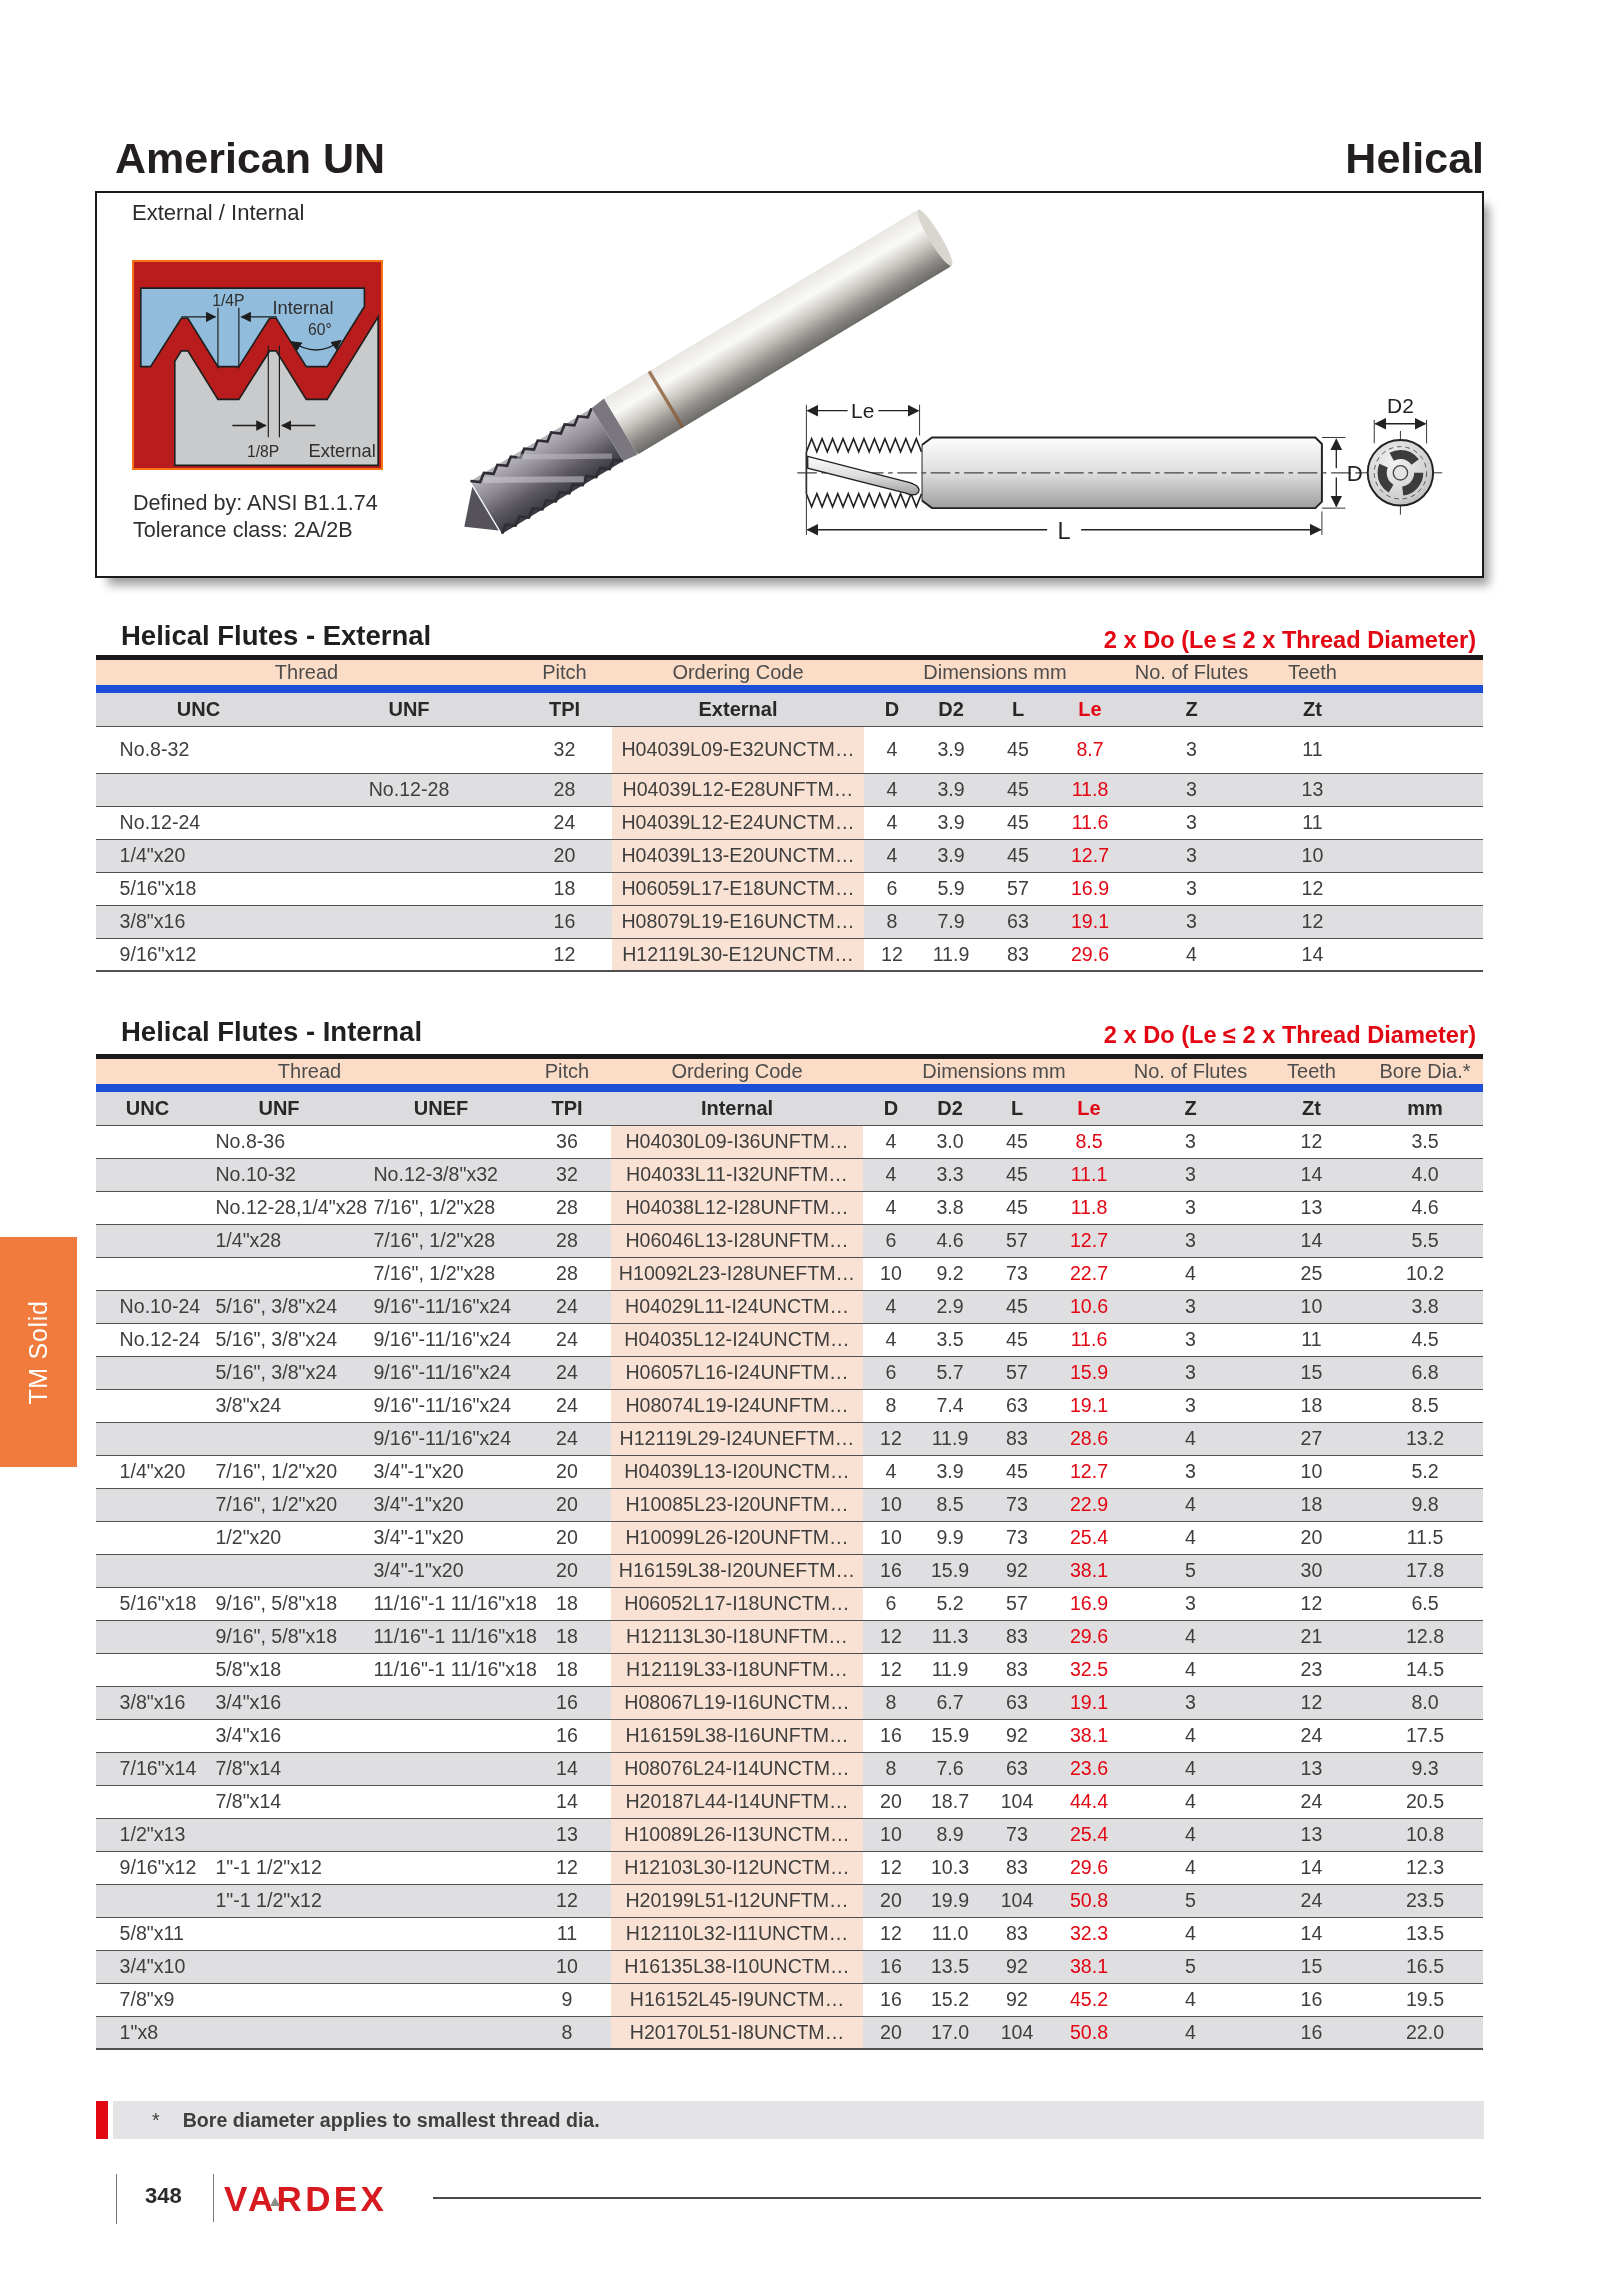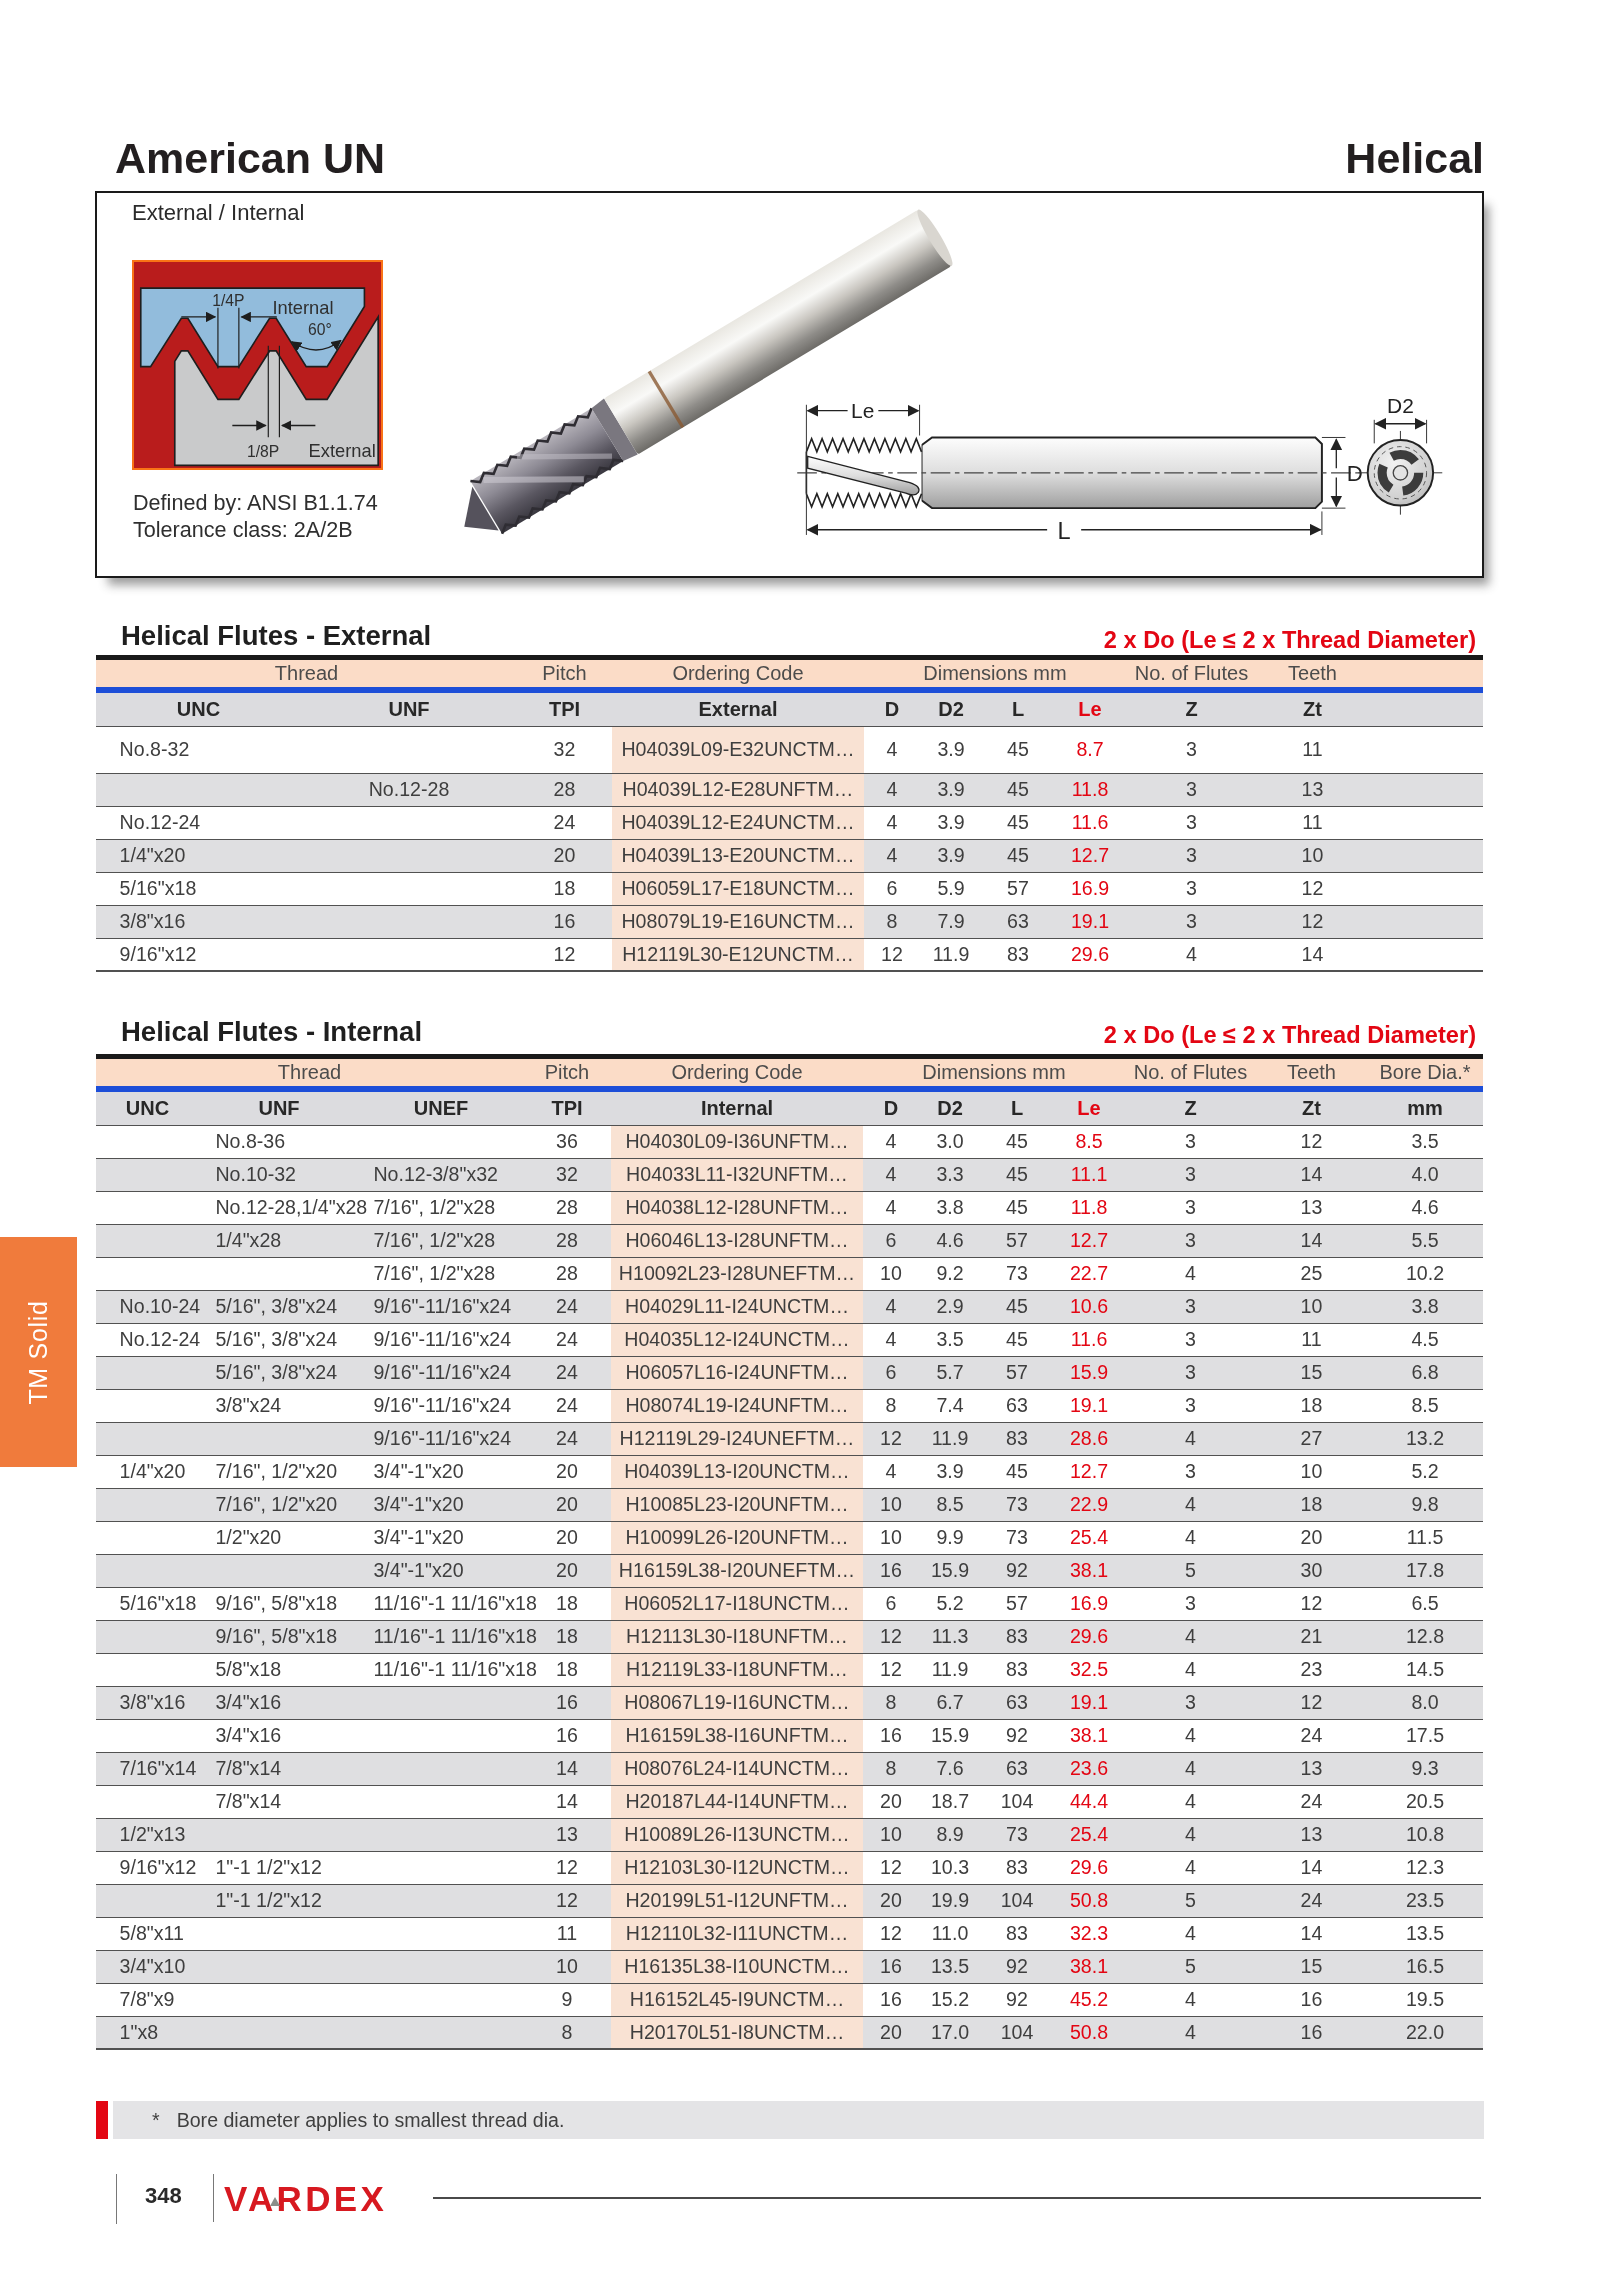--- a/index.html
+++ b/index.html
@@ -17,39 +17,39 @@
   .diagram-box{left:132px;top:260px;width:247px;height:206px;border:2px solid #f97316;background:#b91c1c;}
   .defined{left:133px;top:489px;font-size:21.6px;color:#2f2f2f;line-height:27px;}
   
   .side-tab{left:0;top:1237px;width:77px;height:230px;background:#f07b3c;
             display:flex;align-items:center;justify-content:center;}
   .side-tab span{transform:rotate(-90deg);color:#fff;font-size:25px;white-space:nowrap;letter-spacing:0.7px;}
   
   .tbl{position:absolute;left:96px;width:1387px;}
   .tbl::before{content:'';display:block;height:4.6px;background:#1a1a1a;}
   .grid{display:grid;}
-  .h1row{background:#fbdcc7;height:33px;border-bottom:6px solid #1d4ed8;box-sizing:border-box;}
+  .h1row{background:#fbdcc7;height:33px;border-bottom:8px solid #1d4ed8;box-sizing:border-box;}
   .h2row{background:#dcdcdf;height:34px;border-bottom:1.3px solid #515151;box-sizing:border-box;}
   .r{background:#fff;border-bottom:1.3px solid #515151;box-sizing:border-box;}
   .rows .r:nth-child(even){background:#dfdfe1;}
   .rows .r:last-child{border-bottom:2.6px solid #515151;}
   .c{display:flex;align-items:center;justify-content:center;font-size:19.6px;color:#3e3e3e;white-space:nowrap;}
   .h1row .c{color:#4c4c4c;font-size:20px;}
   .h2row .c{color:#282828;font-size:20px;font-weight:bold;}
   .r .code{background:#f9e2d3;}
   .red{color:#e30613 !important;}
   .unc{justify-content:flex-start !important;padding-left:23.6px;}
   .unfl{justify-content:flex-start !important;padding-left:16.4px;}
   .unefl{justify-content:flex-start !important;padding-left:14.4px;}
   
   .fn-accent{left:96px;top:2101px;width:12.4px;height:38px;background:#e30613;}
   .fn-bar{left:113px;top:2101px;width:1371px;height:38px;background:#e4e4e6;
           display:flex;align-items:center;font-size:19.6px;color:#3f3f3f;}
   .fn-bar .star{margin-left:39px;}
-  .fn-bar .txt{margin-left:17px;}
+  .fn-bar .txt{margin-left:23px;font-weight:bold;}
   .vline{width:1.3px;background:#787878;}
   .pageno{font-size:22px;font-weight:bold;color:#2a2a2a;}
   .brand{font-size:35px;font-weight:bold;color:#d71920;letter-spacing:3.3px;font-stretch:condensed;}
   .brand-tri{width:0;height:0;border-left:5.9px solid transparent;border-right:5.9px solid transparent;
              border-bottom:9.8px solid #8a8f8a;}
   .hrule{height:2px;background:#4a4a4a;}
   svg text{font-family:"Liberation Sans", sans-serif;}
 </style>
 </head>
 <body>

